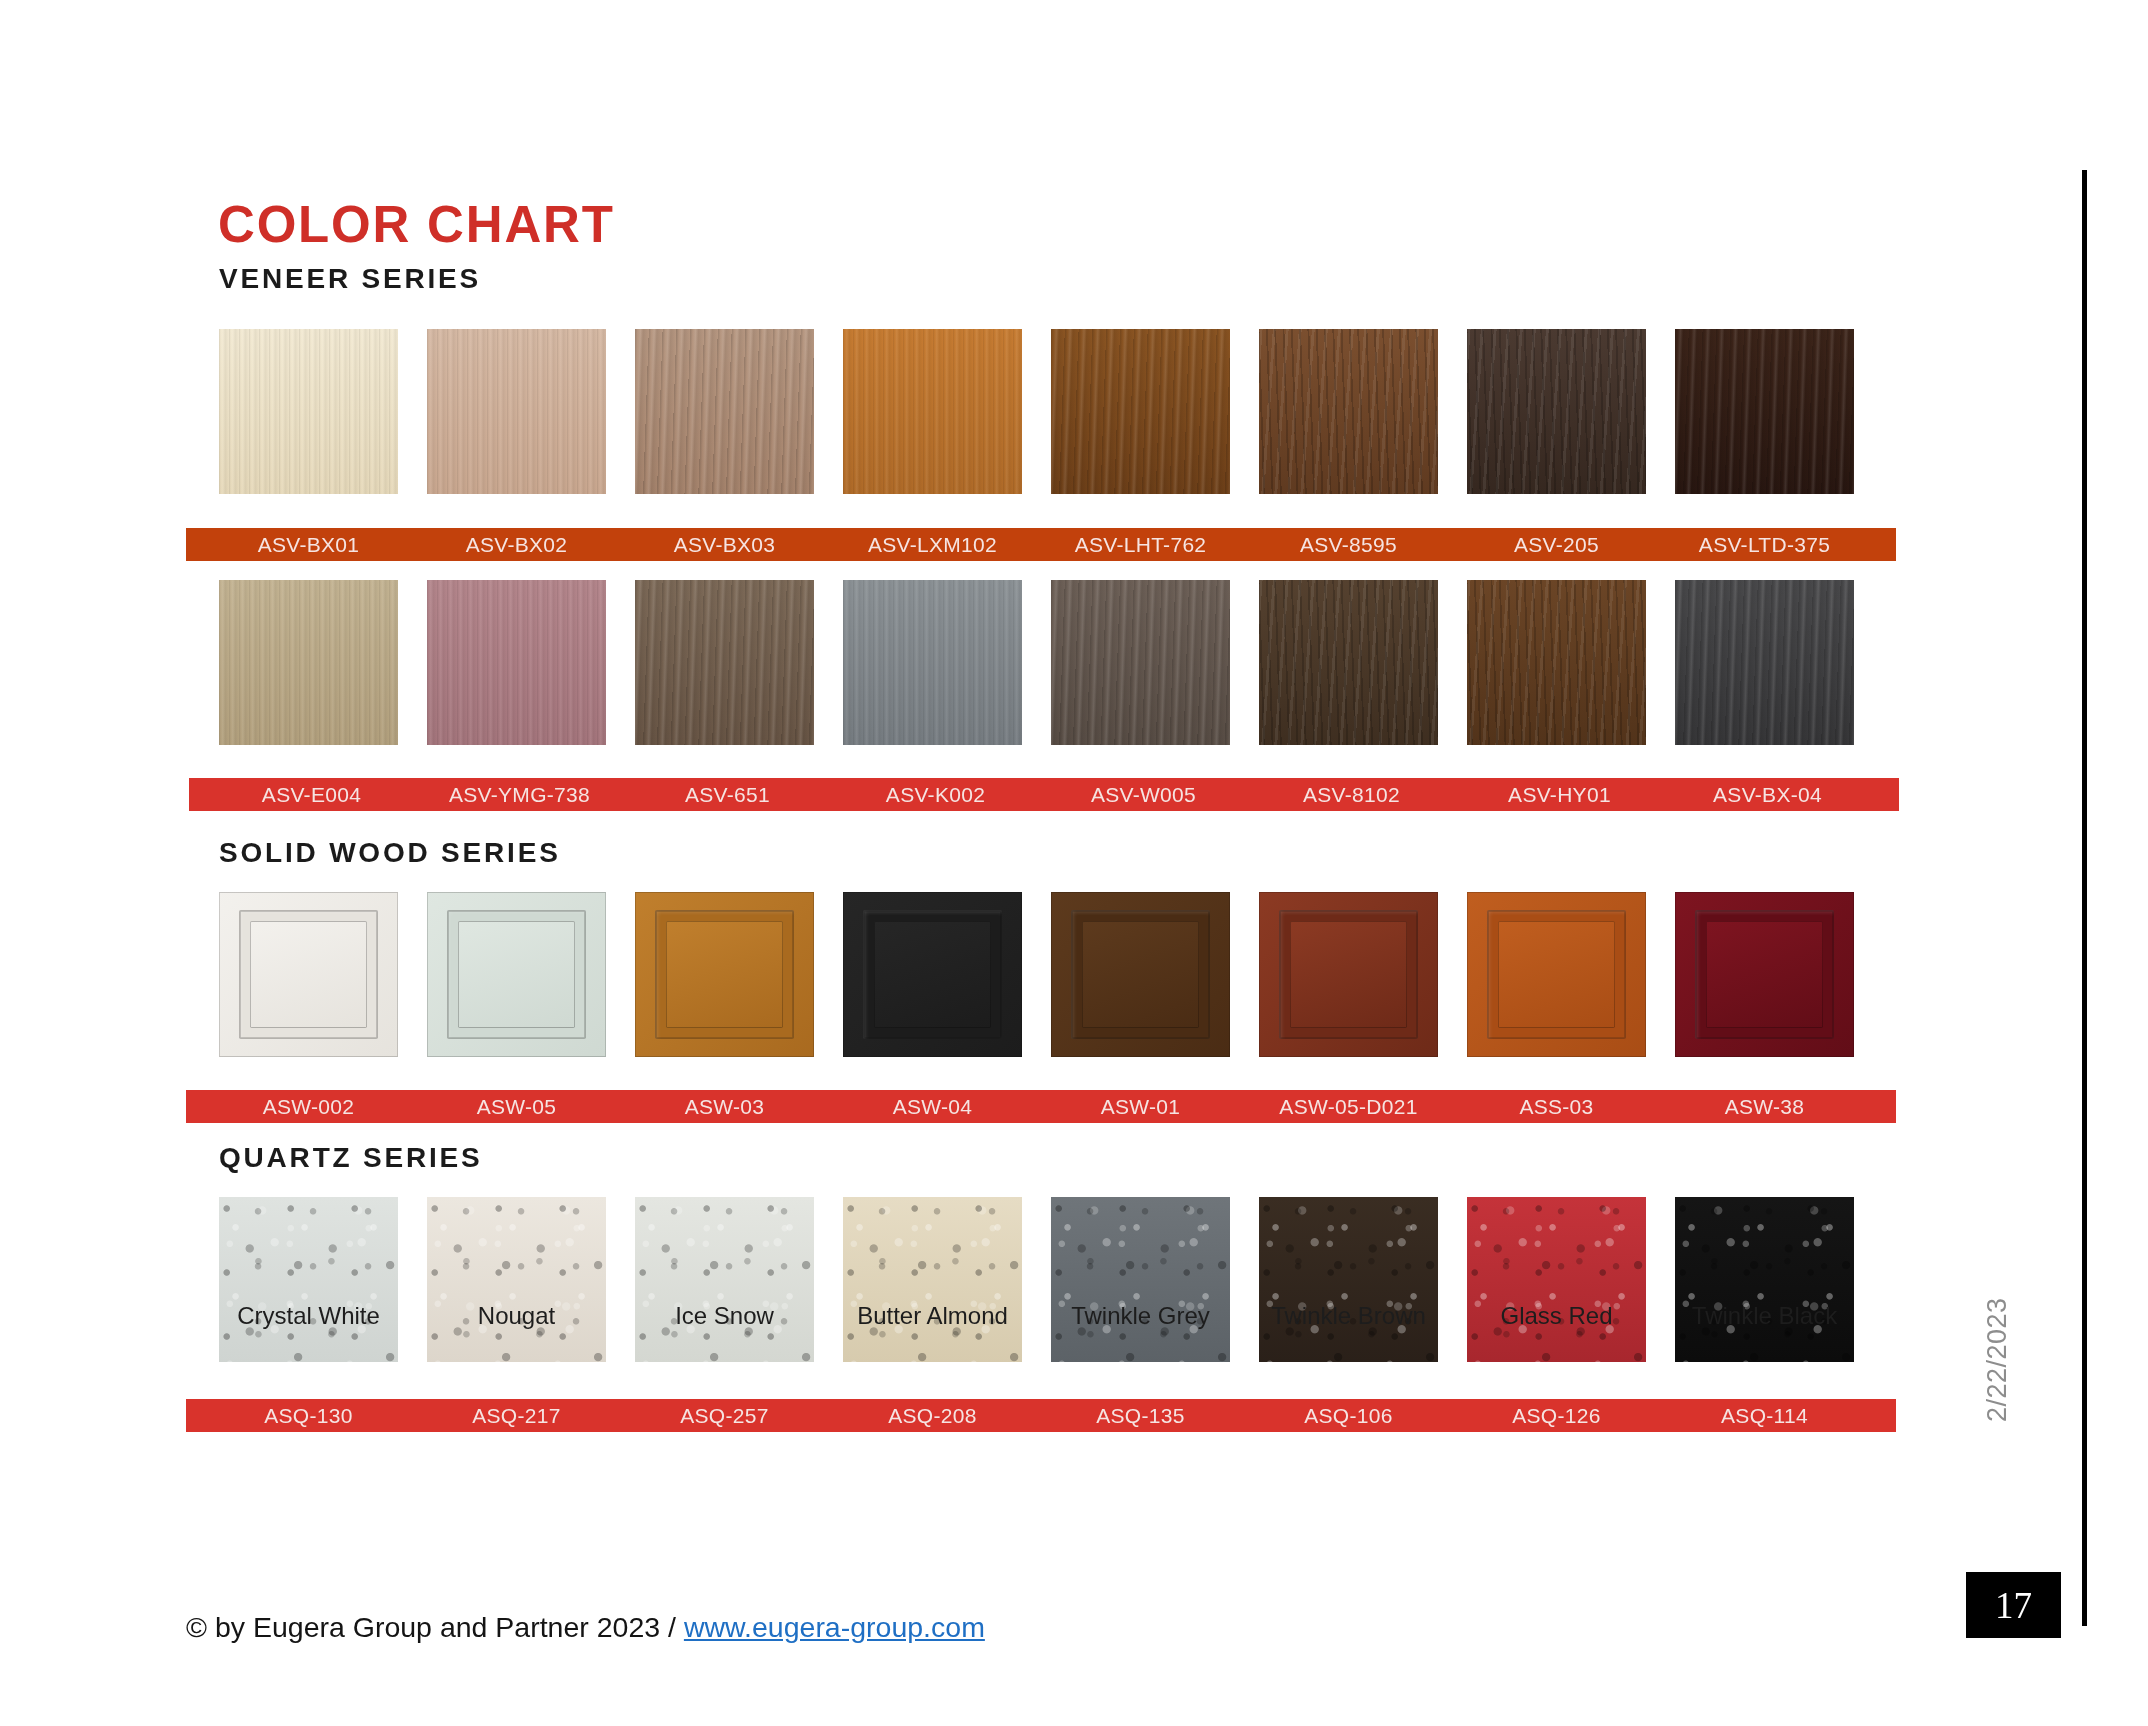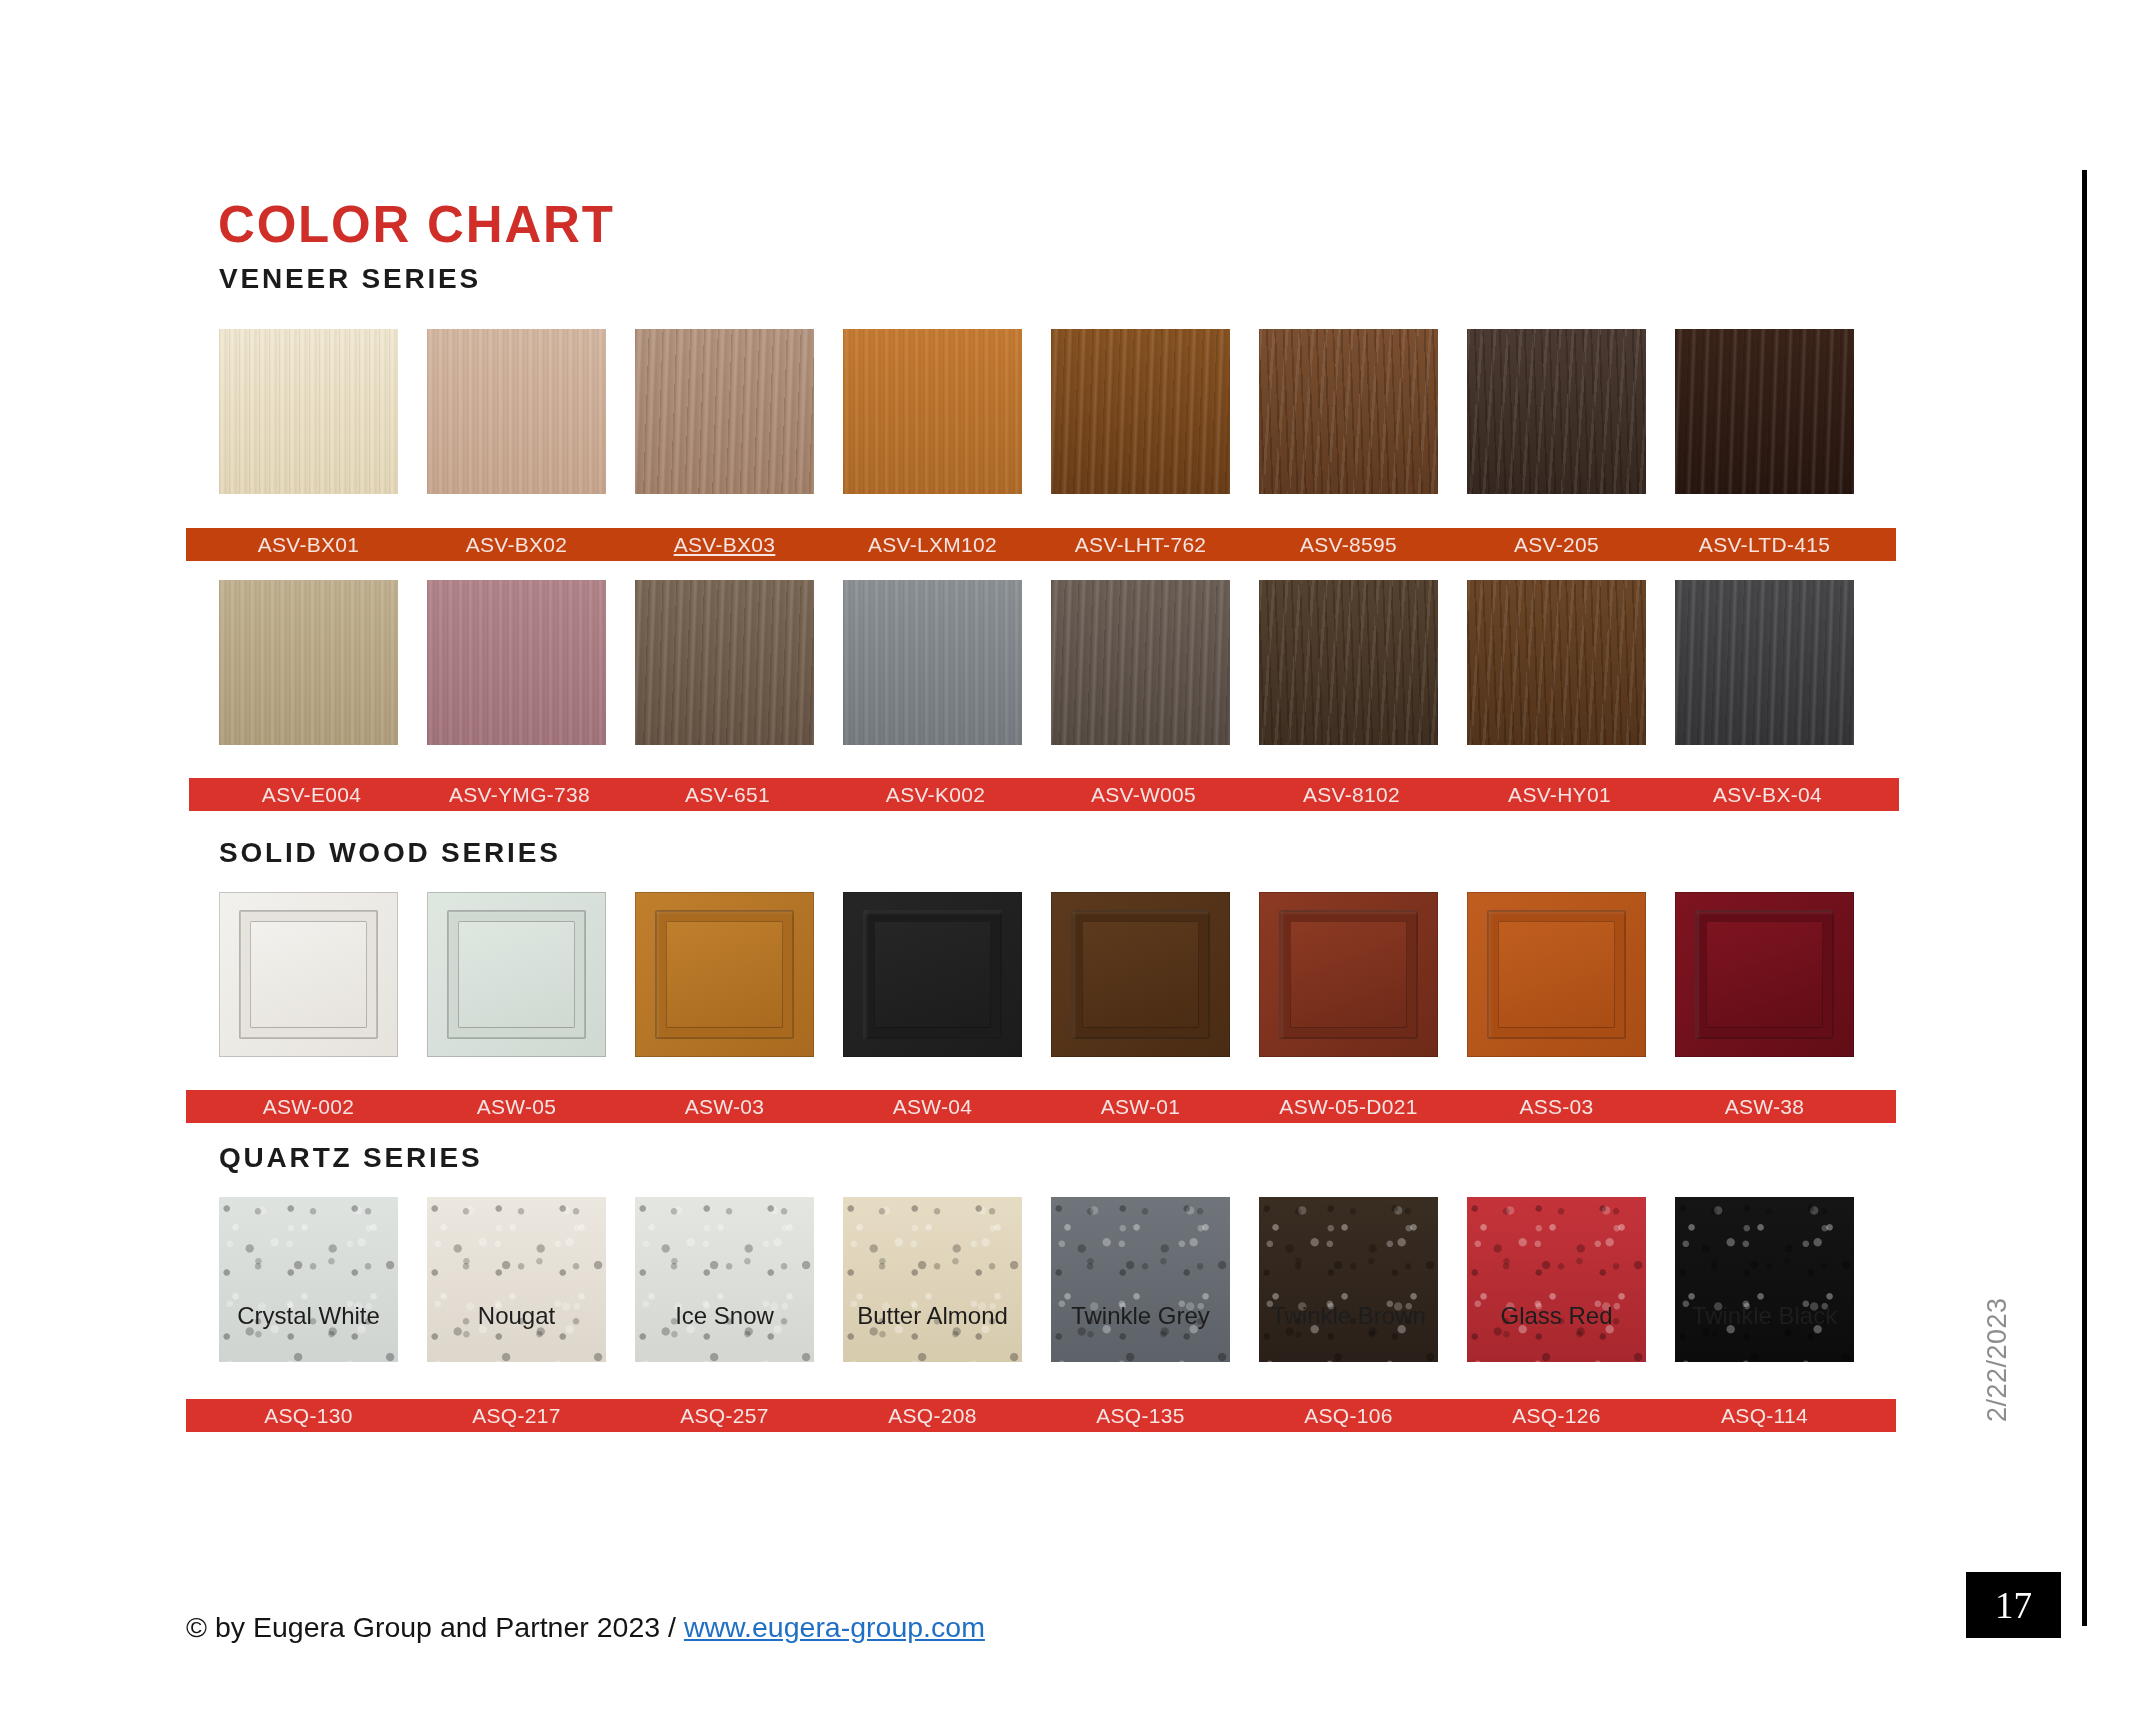--- a/index.html
+++ b/index.html
@@ -169,26 +169,26 @@
           <div title="ASV-205" class="swatch grain-wavy" style="background: linear-gradient(rgb(75, 58, 49) 0%, rgb(53, 39, 31) 100%);"></div>
         </div>
         <div class="cell">
           <div title="ASV-LTD-776" class="swatch grain-v2" style="background: linear-gradient(rgb(60, 36, 25) 0%, rgb(40, 22, 16) 100%);"></div>
         </div>
       </div>
       <div class="bar" style="left: 186px; top: 528px; width: 1710px; background: #c2410c;">
         <div class="pad" style="width: 33px;"></div>
         <div class="code" style="width: 179px; margin-right: 29px;">ASV-BX01</div>
         <div class="code" style="width: 179px; margin-right: 29px;">ASV-BX02</div>
-        <div class="code" style="width: 179px; margin-right: 29px; text-decoration: underline;">ASV-BX03</div>
+        <div class="code" style="width: 179px; margin-right: 29px;">ASV-BX03</div>
         <div class="code" style="width: 179px; margin-right: 29px;">ASV-LXM102</div>
         <div class="code" style="width: 179px; margin-right: 29px;">ASV-LHT-762</div>
         <div class="code" style="width: 179px; margin-right: 29px;">ASV-8595</div>
         <div class="code" style="width: 179px; margin-right: 29px;">ASV-205</div>
-        <div class="code" style="width: 179px; margin-right: 0px;">ASV-LTD-415</div>
+        <div class="code" style="width: 179px; margin-right: 0px;">ASV-LTD-375</div>
       </div>
       <div class="grid" style="left: 219px; top: 580px;">
         <div class="cell">
           <div title="ASV-E004" class="swatch grain-v" style="background: linear-gradient(rgb(195, 179, 146) 0%, rgb(178, 160, 125) 100%);"></div>
         </div>
         <div class="cell">
           <div title="ASV-YMG-738" class="swatch grain-v" style="background: linear-gradient(rgb(180, 134, 140) 0%, rgb(164, 117, 124) 100%);"></div>
         </div>
         <div class="cell">
           <div title="ASV-651" class="swatch grain-v2" style="background: linear-gradient(rgb(125, 106, 88) 0%, rgb(104, 85, 69) 100%);"></div>

